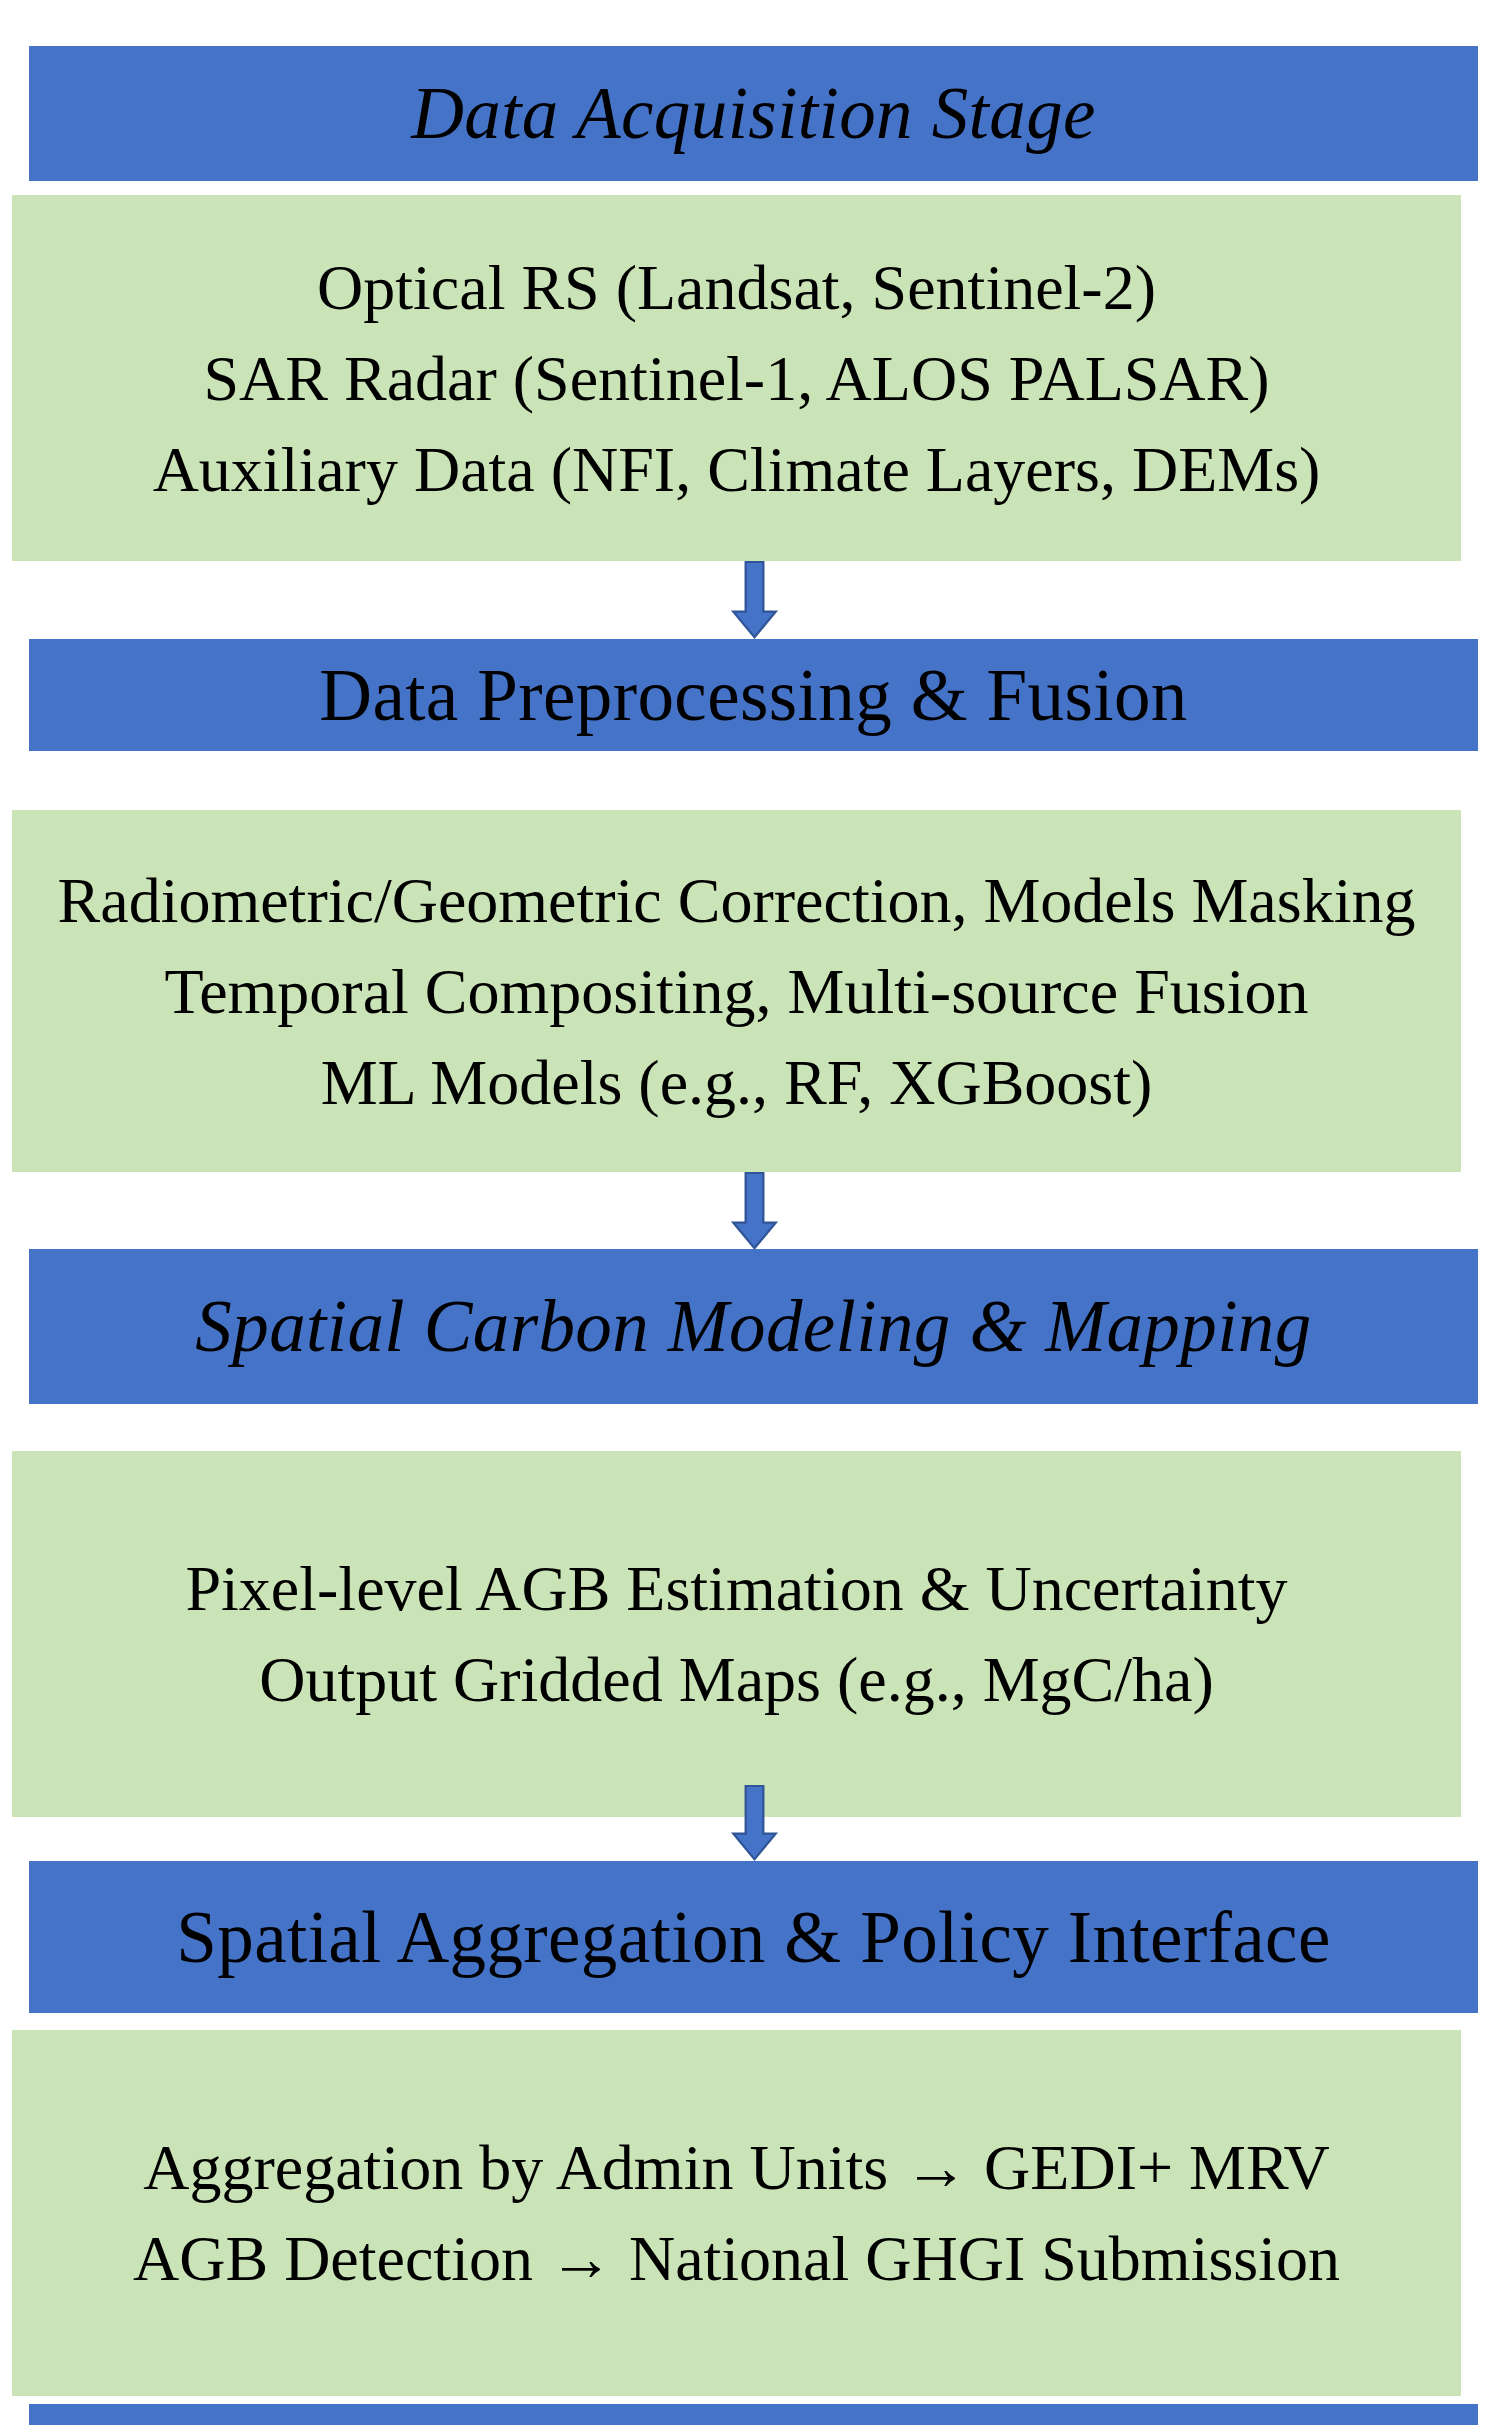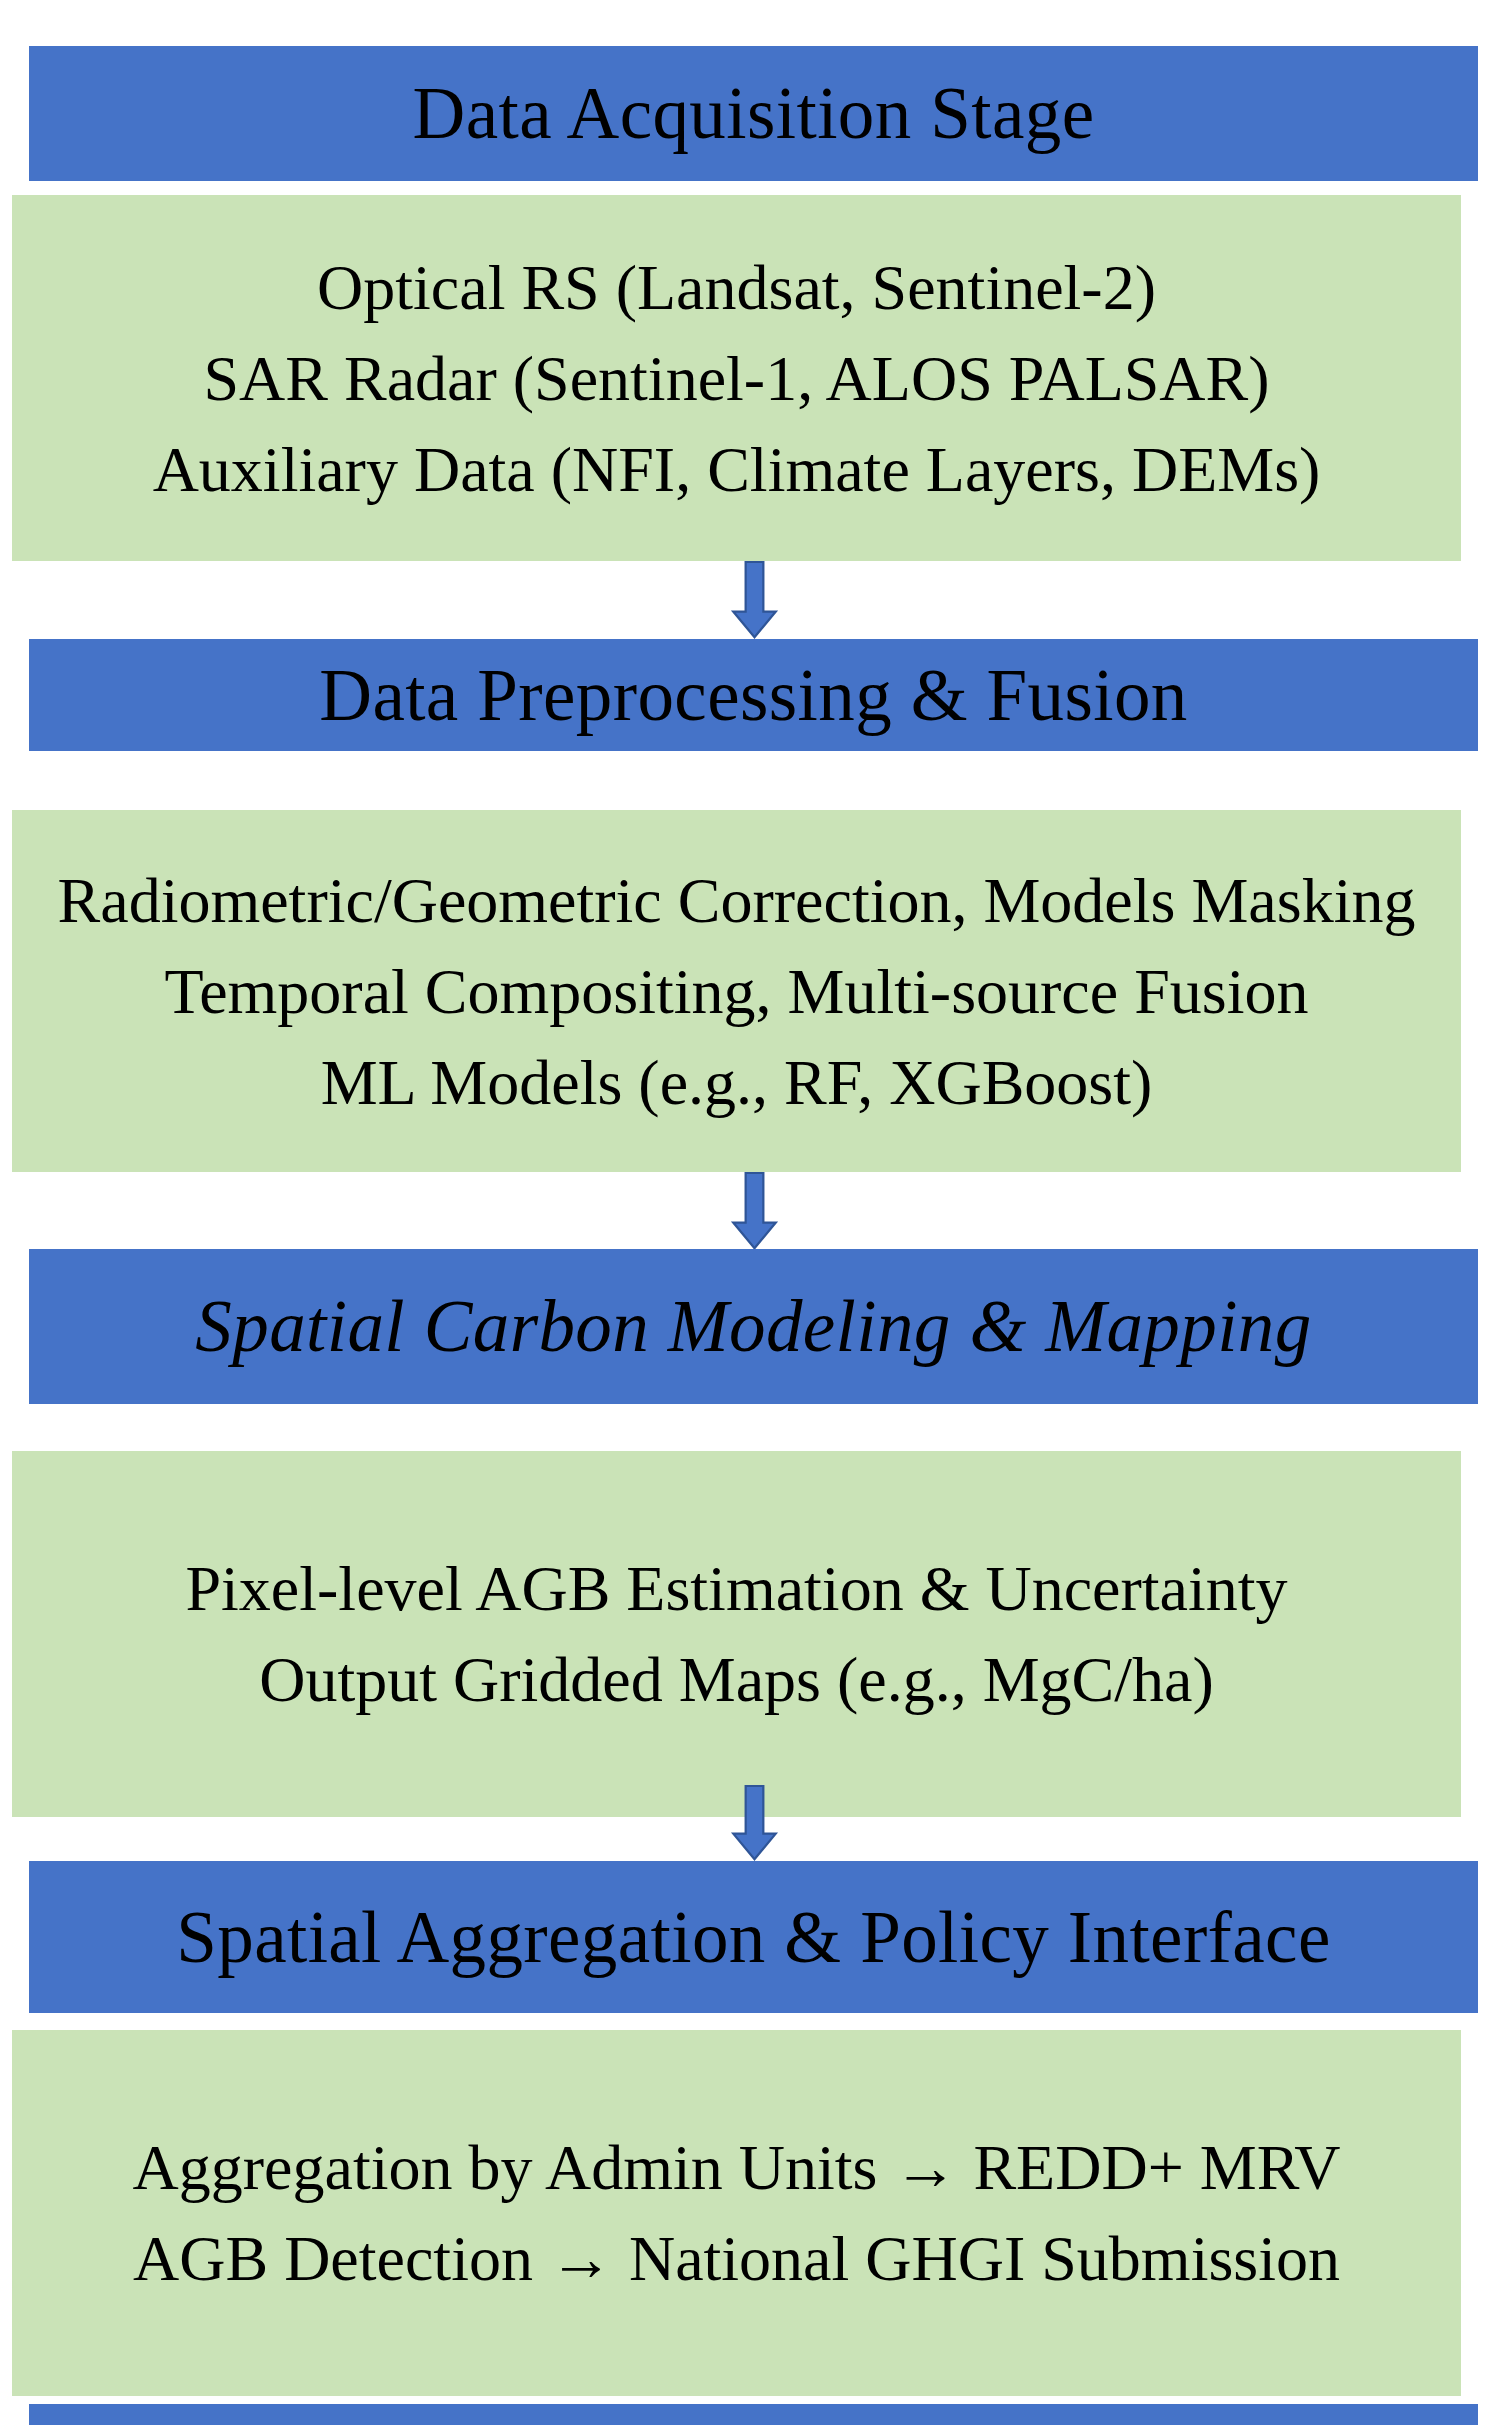--- a/index.html
+++ b/index.html
@@ -32,21 +32,21 @@
   }
   .arrow-wrap{
     position:absolute;left:0;width:1508px;
     display:flex;align-items:flex-start;justify-content:center;
   }
   .arrow-wrap svg{display:block;}
 </style>
 </head>
 <body>
 
-<div class="bar" style="top:46px;height:135px;">
+<div class="bar" style="top:46px;height:135px;font-style:italic;">
   <div class="bar-title">Data Acquisition Stage</div>
 </div>
 <div class="box" style="top:195px;height:366px;">
   <div class="box-line">Optical RS (Landsat, Sentinel-2)</div>
   <div class="box-line">SAR Radar (Sentinel-1, ALOS PALSAR)</div>
   <div class="box-line">Auxiliary Data (NFI, Climate Layers, DEMs)</div>
 </div>
 
 <div class="arrow-wrap" style="top:561px;height:78px;">
   <svg width="57" height="78" viewBox="0 0 64 88">
@@ -80,20 +80,20 @@
 <div class="arrow-wrap" style="top:1785px;height:76px;">
   <svg width="57" height="76" viewBox="0 0 64 86">
     <path d="M22 1 H42 V55 H56 L32 84 L8 55 H22 Z" fill="#4573C8" stroke="#2F5597" stroke-width="2.5" stroke-linejoin="miter"></path>
   </svg>
 </div>
 
 <div class="bar" style="top:1861px;height:152px;">
   <div class="bar-title">Spatial Aggregation &amp; Policy Interface</div>
 </div>
 <div class="box" style="top:2030px;height:366px;">
-  <div class="box-line">Aggregation by Admin Units → REDD+ MRV</div>
+  <div class="box-line">Aggregation by Admin Units → GEDI+ MRV</div>
   <div class="box-line">AGB Detection → National GHGI Submission</div>
 </div>
 
 <div class="bar" style="top:2404px;height:21px;">
   <div class="bar-title"></div>
 </div>
 
 
 </body></html>

